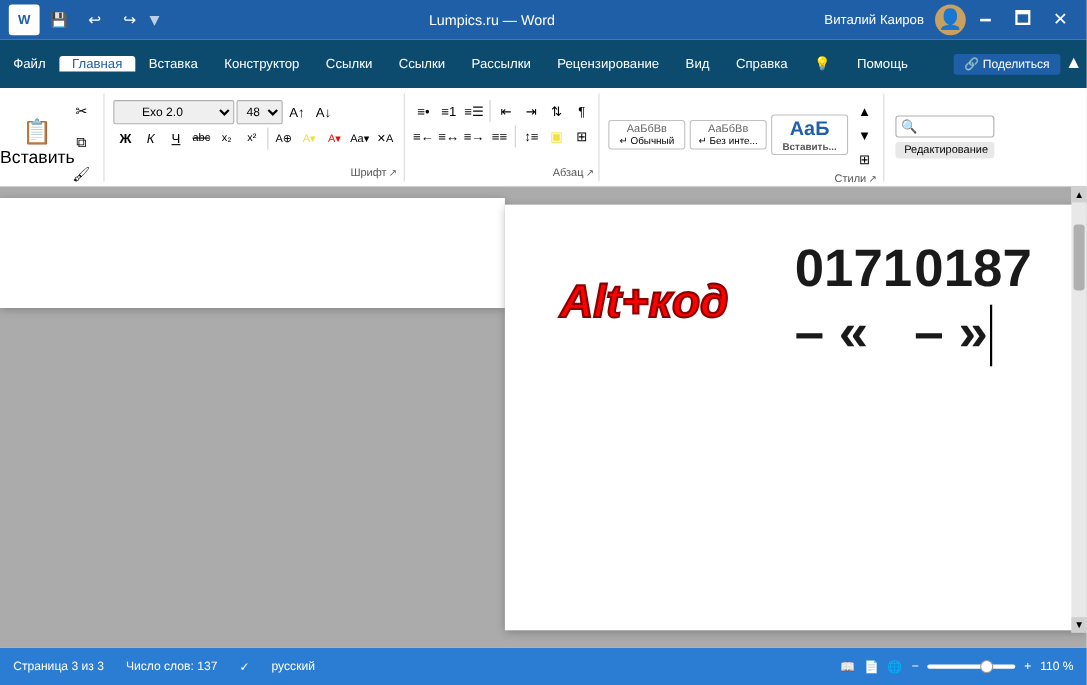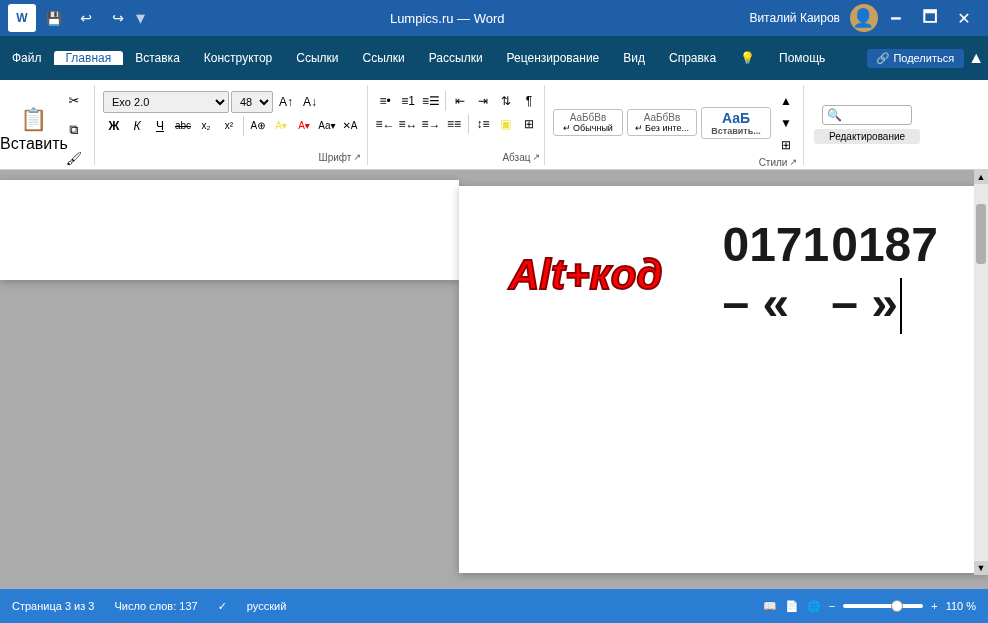--- a/index.html
+++ b/index.html
@@ -95,22 +95,22 @@
       font-size: 13px;
     }
     .tb-btn-large {
       width: 48px; height: 56px; border: none; background: none; cursor: pointer;
       border-radius: 3px; display: flex; flex-direction: column; align-items: center; justify-content: center;
       font-size: 11px; gap: 2px;
     }
 
     .paste-icon { font-size: 22px; color: #1e5fa8; }
     .font-select {
-      width: 126px; height: 22px; font-size: 11px; border: 1px solid #b0b0b0;
-      border-radius: 2px; padding: 0 4px;
+      width: 110px; height: 22px; font-size: 11px; border: 1px solid #b0b0b0;
+      border-radius: 2px; padding: 0 21px;
     }
     .font-size-select {
       width: 42px; height: 22px; font-size: 11px; border: 1px solid #b0b0b0;
       border-radius: 2px; padding: 0 4px;
     }
 
     .format-row { display: flex; align-items: center; gap: 1px; }
     .fmt-btn {
       width: 22px; height: 20px; border: none; background: none; cursor: pointer;
       border-radius: 2px; display: flex; align-items: center; justify-content: center;
@@ -381,40 +381,40 @@
       <div class="styles-content" style="padding-top:4px;">
         <div class="style-item normal">
           <div style="font-size:10px;color:#666;">AаБбВв</div>
           <div style="font-size:9px;">↵ Обычный</div>
         </div>
         <div class="style-item">
           <div style="font-size:10px;color:#666;">AаБбВв</div>
           <div style="font-size:9px;">↵ Без инте...</div>
         </div>
         <div class="style-item heading">
-          <div style="font-size:14px;font-weight:bold;color:#1e5fa8;">AаБ</div>
+          <div style="font-size:18px;font-weight:bold;color:#1e5fa8;">AаБ</div>
           <div style="font-size:9px;color:#555;">Вставить...</div>
         </div>
         <div style="display:flex;flex-direction:column;gap:2px;">
           <button class="fmt-btn">▲</button>
           <button class="fmt-btn">▼</button>
           <button class="fmt-btn">⊞</button>
         </div>
       </div>
       <div class="toolbar-group-label">
         <span>Стили</span>
         <span style="font-size:9px;">↗</span>
       </div>
     </div>
 
     <div class="light-help-group">
       <div class="search-box">
         <span class="search-icon">🔍</span>
       </div>
-      <button style="background:#e8e8e8;border:none;border-radius:3px;padding:2px 8px;cursor:pointer;font-size:10px;width:106px;">Редактирование</button>
+      <button style="background:#e8e8e8;border:none;border-radius:3px;padding:2px 8px;cursor:pointer;font-size:10px;width:90px;">Редактирование</button>
     </div>
 
   </div>
 
   <div class="content-area">
     <div class="doc-area" style="flex:1; overflow-y:auto;">
 
       <div class="page page1" style="margin-top:10px; height:100px;">
       </div>
 

